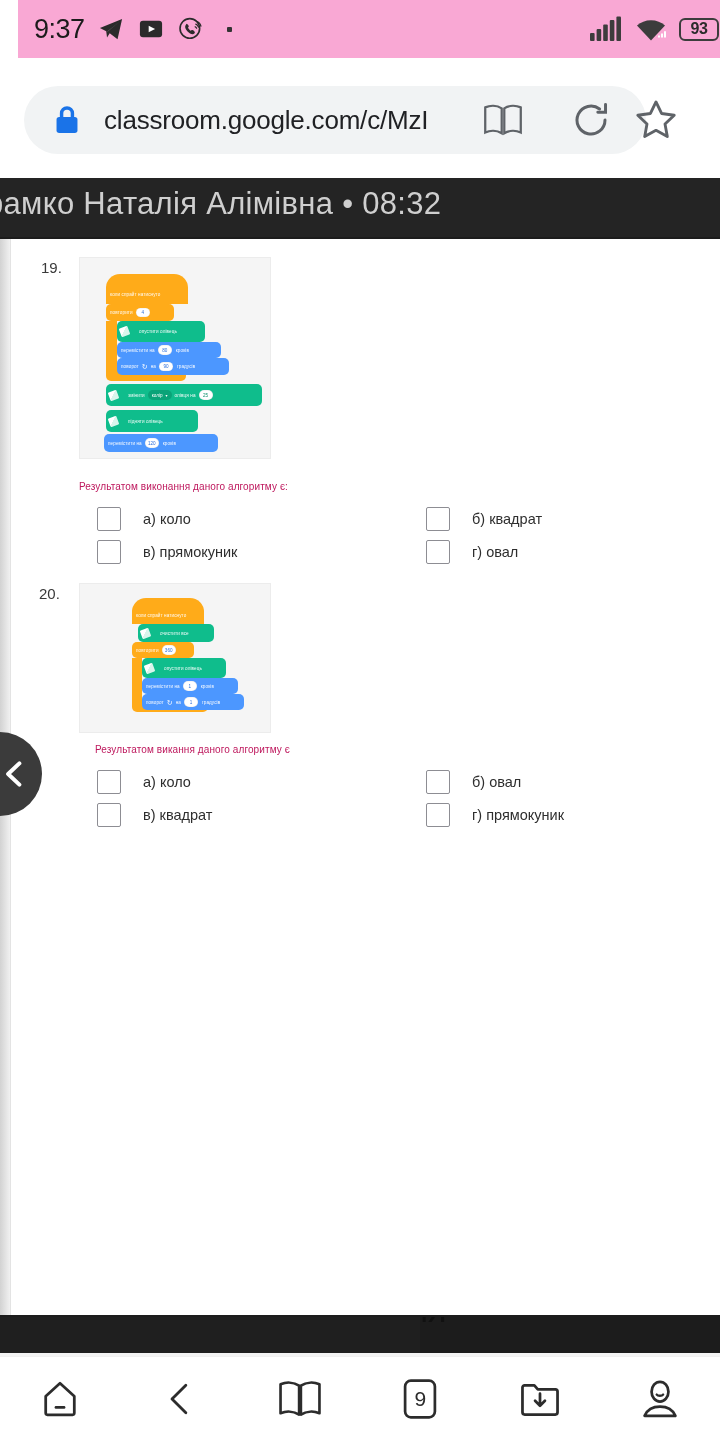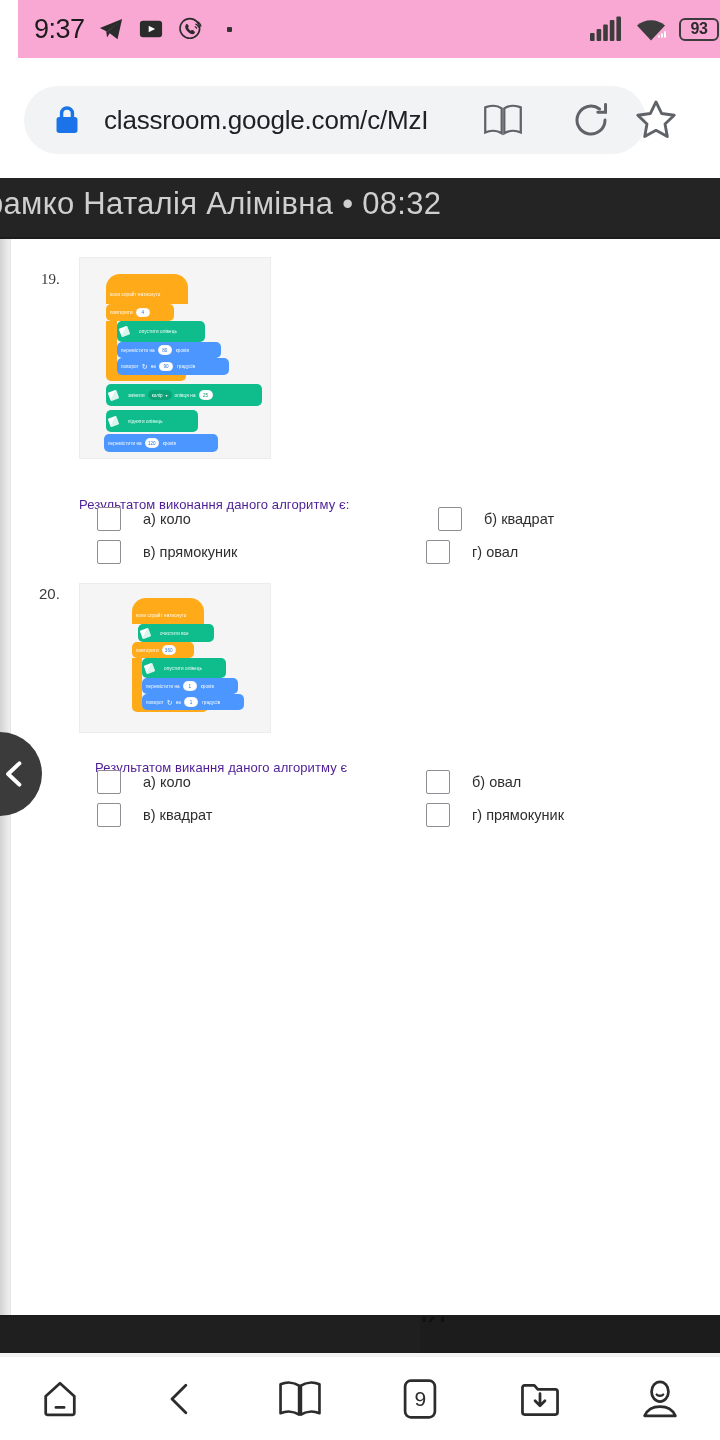--- a/index.html
+++ b/index.html
@@ -78,21 +78,21 @@
     background: linear-gradient(to right, #d2d2d2, #f4f4f4);
   }
 
   
   .question { position: absolute; left: 0; width: 710px; }
   .q-num { position: absolute; font-size: 15px; color: #3a3a3a; }
   .q-figure {
     position: absolute; background: #f5f5f5; border: 1px solid #ececec;
     overflow: hidden;
   }
-  .q-prompt { position: absolute; font-size: 13px; color: #4c1d95; letter-spacing: 0.1px; margin-top: 16px; }
+  .q-prompt { position: absolute; font-size: 10px; color: #be185d; letter-spacing: 0.1px; }
   .opt { position: absolute; display: flex; align-items: center; padding-left: 48px; }
   .opt-box {
     width: 24px; height: 24px; border: 1.6px solid #8d8d93; background: #fff;
     border-radius: 2px; flex: none;
   }
   .opt-label { margin-left: 22px; font-size: 14.5px; color: #2e2e2e; white-space: nowrap; }
 
   
   .blk { position: absolute; border-radius: 5px; display: flex; align-items: center;
          font-size: 4.6px; color: #fff; white-space: nowrap; overflow: hidden; }
@@ -246,21 +246,21 @@
   <div class="dark-header">
     <span class="dark-header-text">рамко Наталія Алімівна • 08:32</span>
   </div>
 
   <div class="doc-backdrop"></div>
   <div class="page-shadow"></div>
 
   <div class="doc-page">
 
     <div class="question" style="top:0;">
-      <span class="q-num" style="left:30px; top:32px;font-family:Liberation Serif, serif;">19.</span>
+      <span class="q-num" style="left:30px; top:20px;">19.</span>
 
       <div class="q-figure" style="left:68px; top:18px; width:192px; height:202px;">
 
         <div class="hat-top" style="left:26px; top:16px; width:82px; height:30px;"></div>
         <div class="blk ctrl" style="left:26px; top:26px; width:82px; height:20px;">
           <span class="blk-txt">коли спрайт натиснуто</span>
         </div>
 
         <div class="blk ctrl" style="left:26px; top:46px; width:68px; height:17px;">
           <span class="blk-txt">повторити</span>
@@ -313,21 +313,21 @@
       </div>
 
       <span class="q-prompt" style="left:68px; top:242px;">Результатом виконання даного алгоритму є:</span>
 
       <div class="opt" style="left:38px; top:268px;">
         <span class="opt-box"></span>
         <span class="opt-label">
           <span>а)</span>&nbsp;<span>коло</span>
         </span>
       </div>
-      <div class="opt" style="left:379px; top:268px;">
+      <div class="opt" style="left:367px; top:268px;">
         <span class="opt-box"></span>
         <span class="opt-label">
           <span>б)</span>&nbsp;<span>квадрат</span>
         </span>
       </div>
       <div class="opt" style="left:38px; top:301px;">
         <span class="opt-box"></span>
         <span class="opt-label">
           <span>в)</span>&nbsp;<span>прямокуник</span>
         </span>

